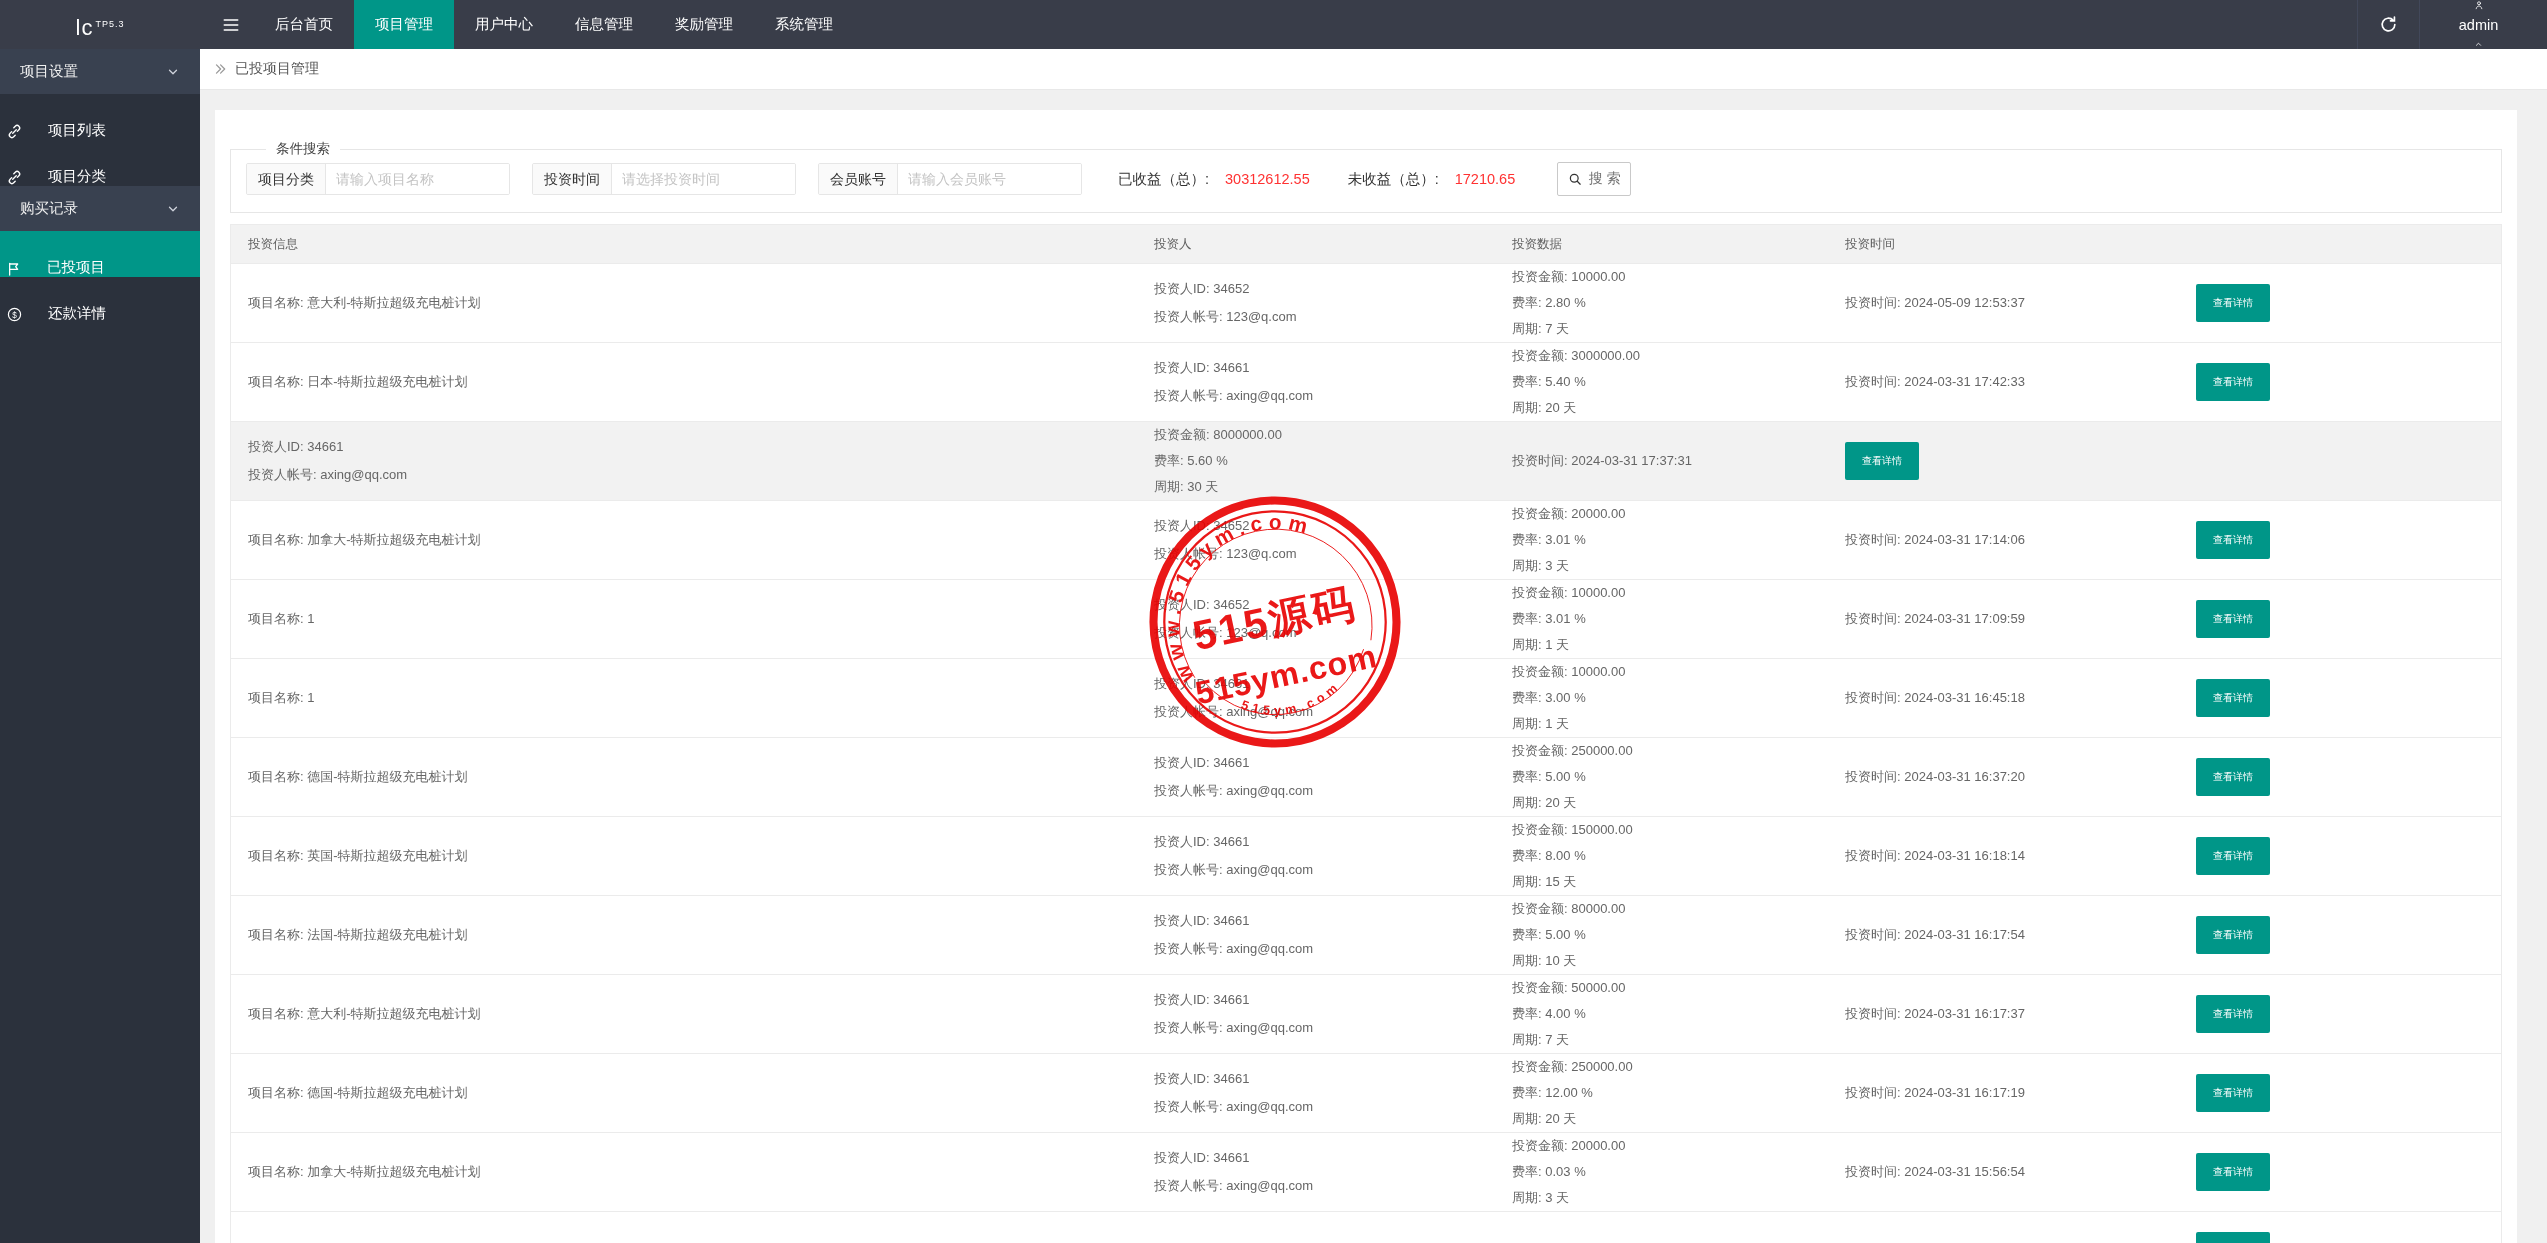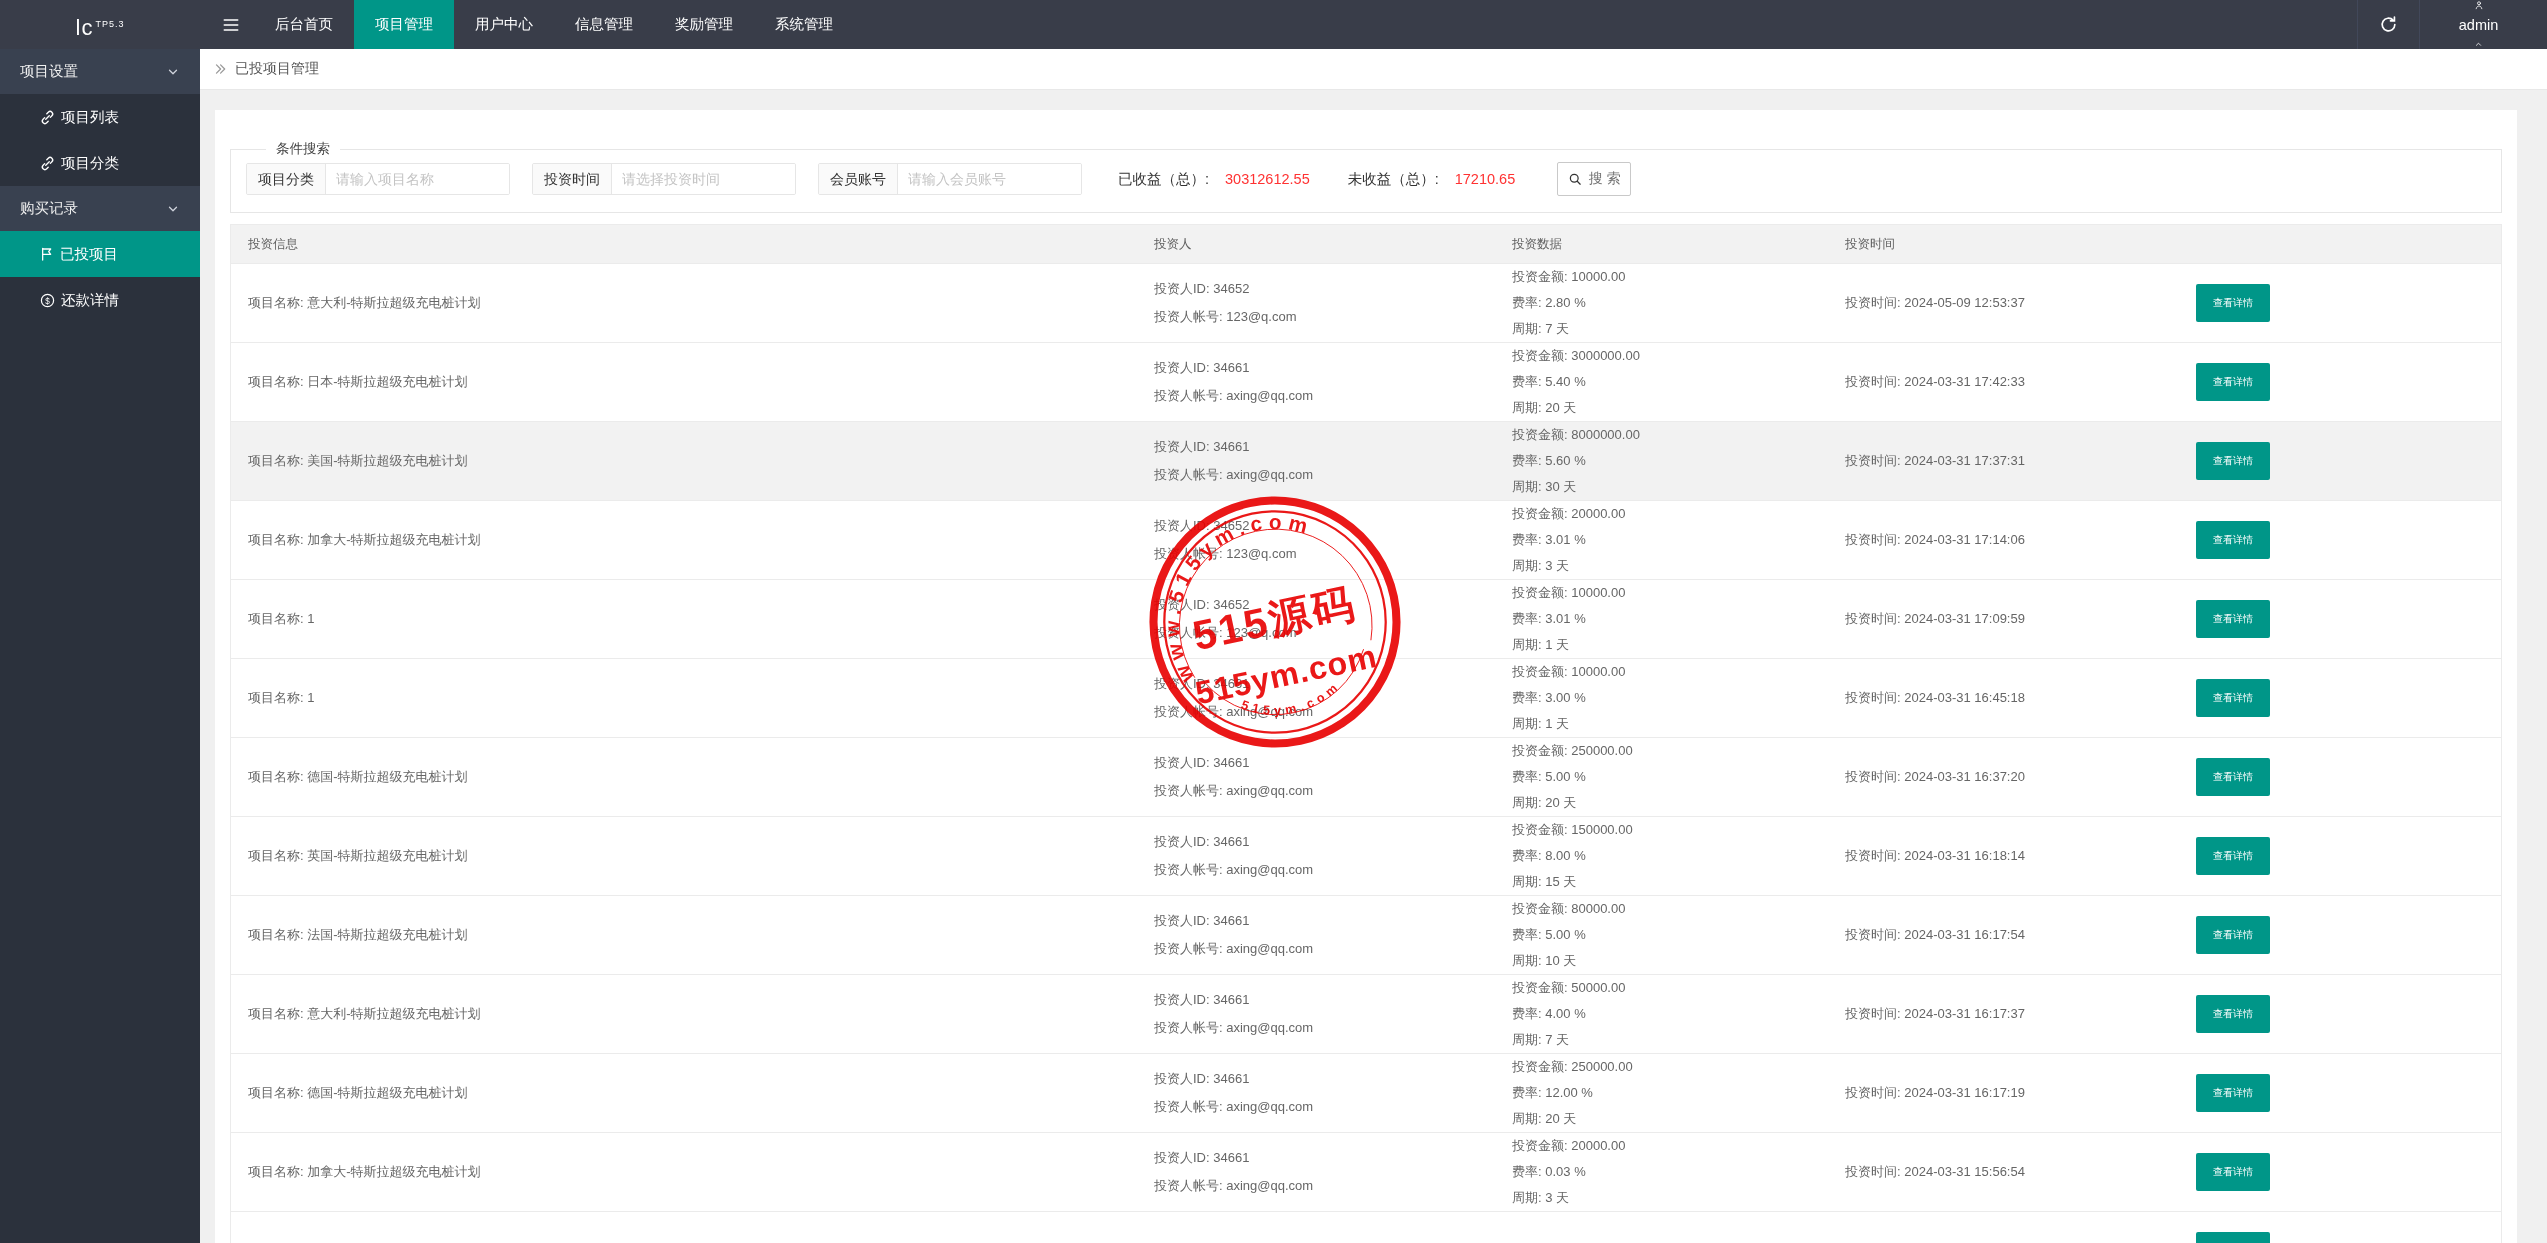--- a/index.html
+++ b/index.html
@@ -16,21 +16,21 @@
   .nav-item { padding:0 21px; line-height:49px; color:#fff; font-size:14.5px; cursor:pointer; white-space:nowrap; }
   .nav-item.active { background:#009688; }
   .topbar-right { position:absolute; right:0; top:0; height:49px; display:flex; align-items:stretch; }
   .tb-refresh { width:62px; display:flex; align-items:center; justify-content:center; border-left:1px solid #42485a; cursor:pointer; }
   .tb-user { width:128px; display:flex; align-items:center; justify-content:center; gap:7px; border-left:1px solid #42485a; color:#fff; font-size:14.5px; cursor:pointer; padding-right:10px;flex-direction:column; }
 
   
   .sidebar { position:absolute; top:49px; left:0; bottom:0; width:200px; background:#2b313c; z-index:15; }
   .side-group-header { height:45px; background:#394150; display:flex; align-items:center; padding:0 20px; color:#f0f0f0; font-size:14.5px; cursor:pointer; }
   .side-group-header .sgh-label { flex:1; }
-  .side-item { height:46px; display:flex; align-items:center; padding:0 39px; color:#fff; font-size:14.5px; cursor:pointer; gap:5px; }
+  .side-item { height:46px; display:flex; align-items:flex-end; padding:0 6px; color:#fff; font-size:14.5px; cursor:pointer; gap:25px; }
   .side-item.active { background:#009688; }
 
   
   .breadcrumb-bar { position:absolute; left:200px; top:49px; right:0; height:41px; background:#fff; border-bottom:1px solid #e8e8e8; display:flex; align-items:center; padding-left:13px; gap:8px; z-index:10; }
   .breadcrumb-text { font-size:14px; color:#555; }
 
   
   .card { position:absolute; left:215px; top:110px; width:2302px; height:1400px; background:#fff; padding:15px; }
 
   fieldset.search-fieldset { border:1px solid #e6e6e6; margin-top:15px; height:73px; padding:0 0 12px 15px; display:block; }
@@ -224,21 +224,20 @@
           </div>
           <div class="cell">
             <div>投资金额: 3000000.00</div>
             <div>费率: 5.40 %</div>
             <div>周期: 20 天</div>
           </div>
           <div class="cell">投资时间: 2024-03-31 17:42:33</div>
           <div class="cell"><button class="detail-btn">查看详情</button></div>
         </div>
         <div class="t-row hover">
-          <div class="cell">项目名称: 美国-特斯拉超级充电桩计划</div>
           <div class="cell">
             <div class="l2">投资人ID: 34661</div>
             <div class="l2">投资人帐号: axing@qq.com</div>
           </div>
           <div class="cell">
             <div>投资金额: 8000000.00</div>
             <div>费率: 5.60 %</div>
             <div>周期: 30 天</div>
           </div>
           <div class="cell">投资时间: 2024-03-31 17:37:31</div>

